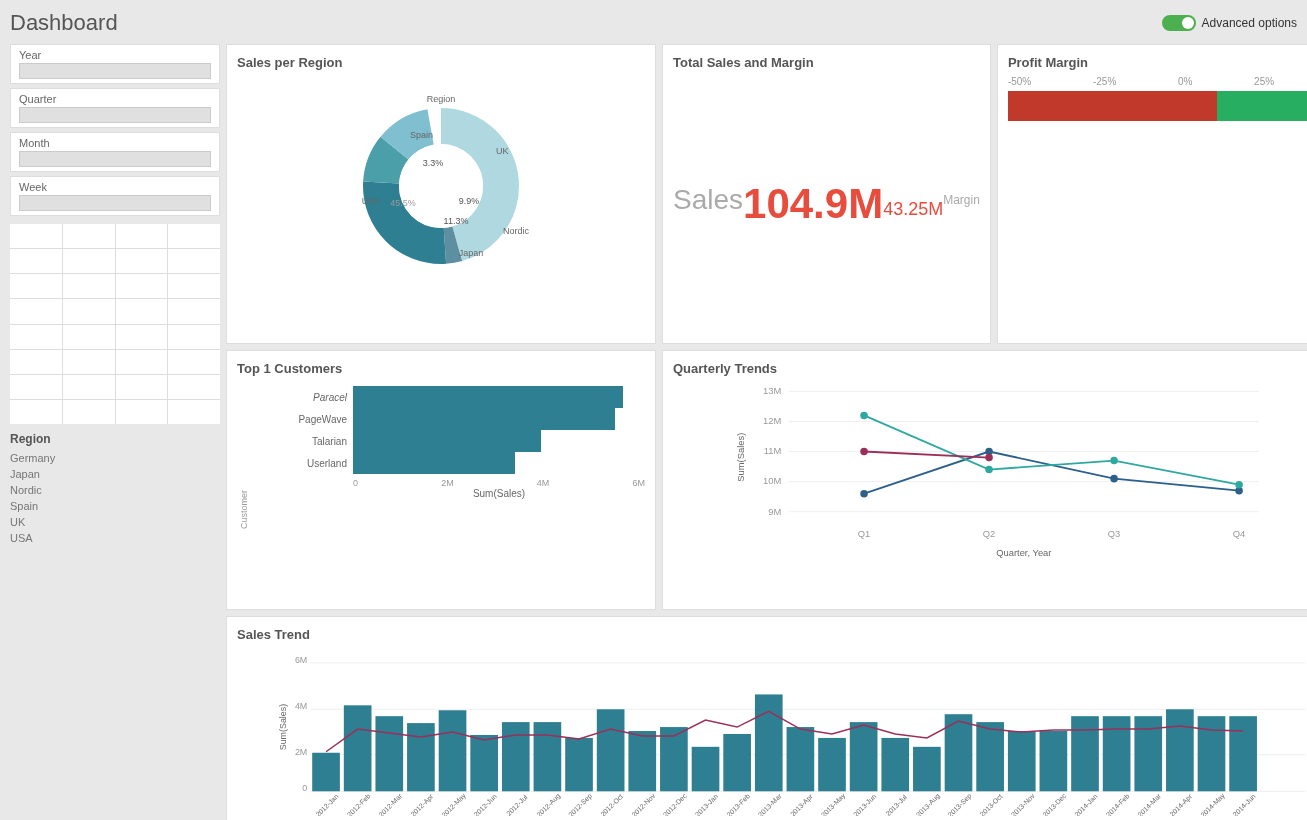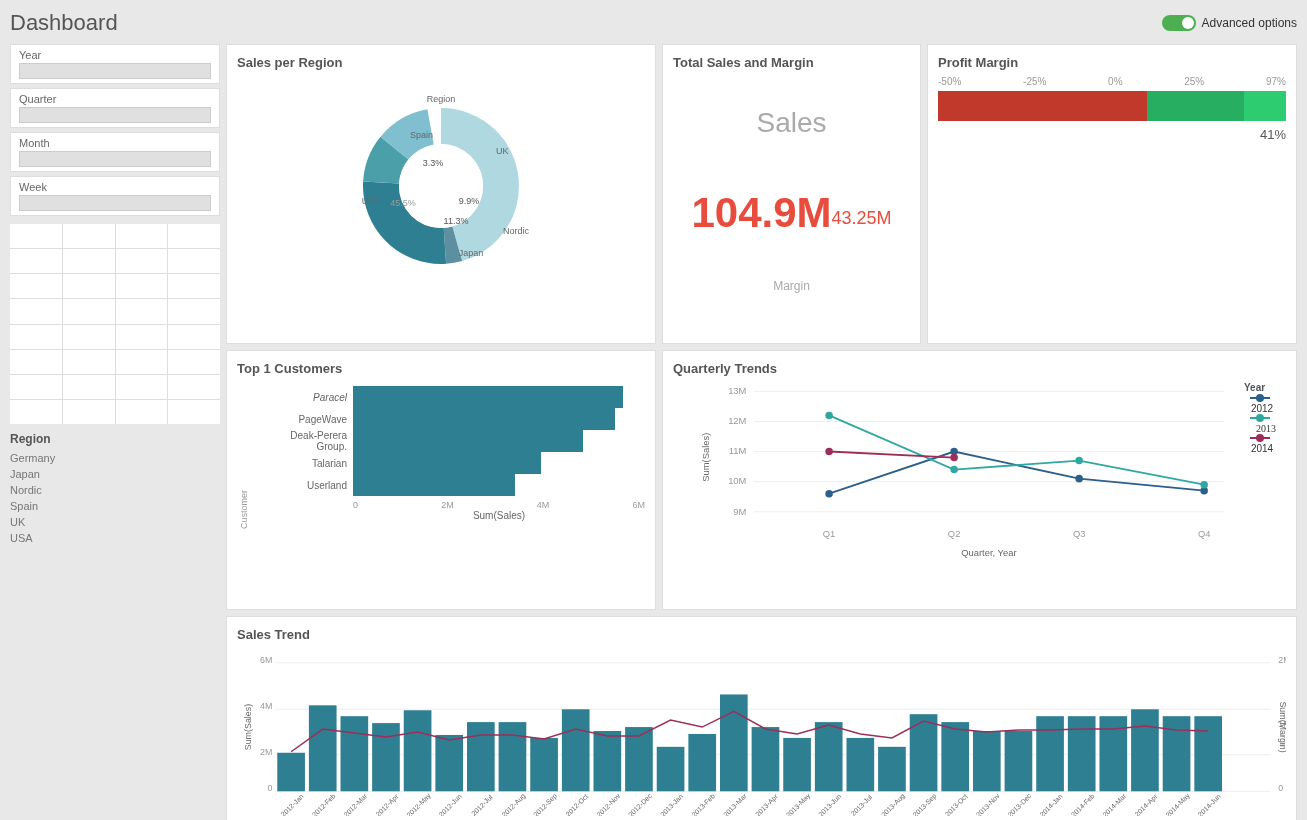--- a/index.html
+++ b/index.html
@@ -135,25 +135,24 @@
       height: 220px;
       position: relative;
     }
     .donut-svg {
       width: 200px;
       height: 200px;
     }
     
     .total-sales-content {
       display: flex;
-      flex-direction: column;
+      flex-direction: row;
       align-items: center;
       justify-content: center;
       height: calc(100% - 30px);
-      gap: 42px;
     }
     .sales-label {
       font-size: 28px;
       color: #aaa;
       font-weight: 300;
     }
     .sales-value {
       font-size: 42px;
       color: #e74c3c;
       font-weight: bold;
@@ -434,24 +433,20 @@
           <div style="position:relative;height:calc(100% - 30px);">
             <div style="position:absolute;left:2px;top:50%;font-size:9px;color:#999;writing-mode:vertical-rl;transform:rotate(180deg);">Customer</div>
             <div style="padding-left:20px;height:100%;">
               <div class="bar-row" style="margin-top:10px;font-style:italic;">
                 <div class="bar-label">Paracel</div>
                 <div class="bar-fill" style="width:270px;"></div>
               </div>
               <div class="bar-row">
                 <div class="bar-label">PageWave</div>
                 <div class="bar-fill" style="width:262px;"></div>
-              </div>
-              <div class="bar-row">
-                <div class="bar-label">Deak-Perera Group.</div>
-                <div class="bar-fill" style="width:230px;"></div>
               </div>
               <div class="bar-row">
                 <div class="bar-label">Talarian</div>
                 <div class="bar-fill" style="width:188px;"></div>
               </div>
               <div class="bar-row">
                 <div class="bar-label">Userland</div>
                 <div class="bar-fill" style="width:162px;"></div>
               </div>
               <div class="bar-axis" style="margin-left:96px;margin-top:4px;">

